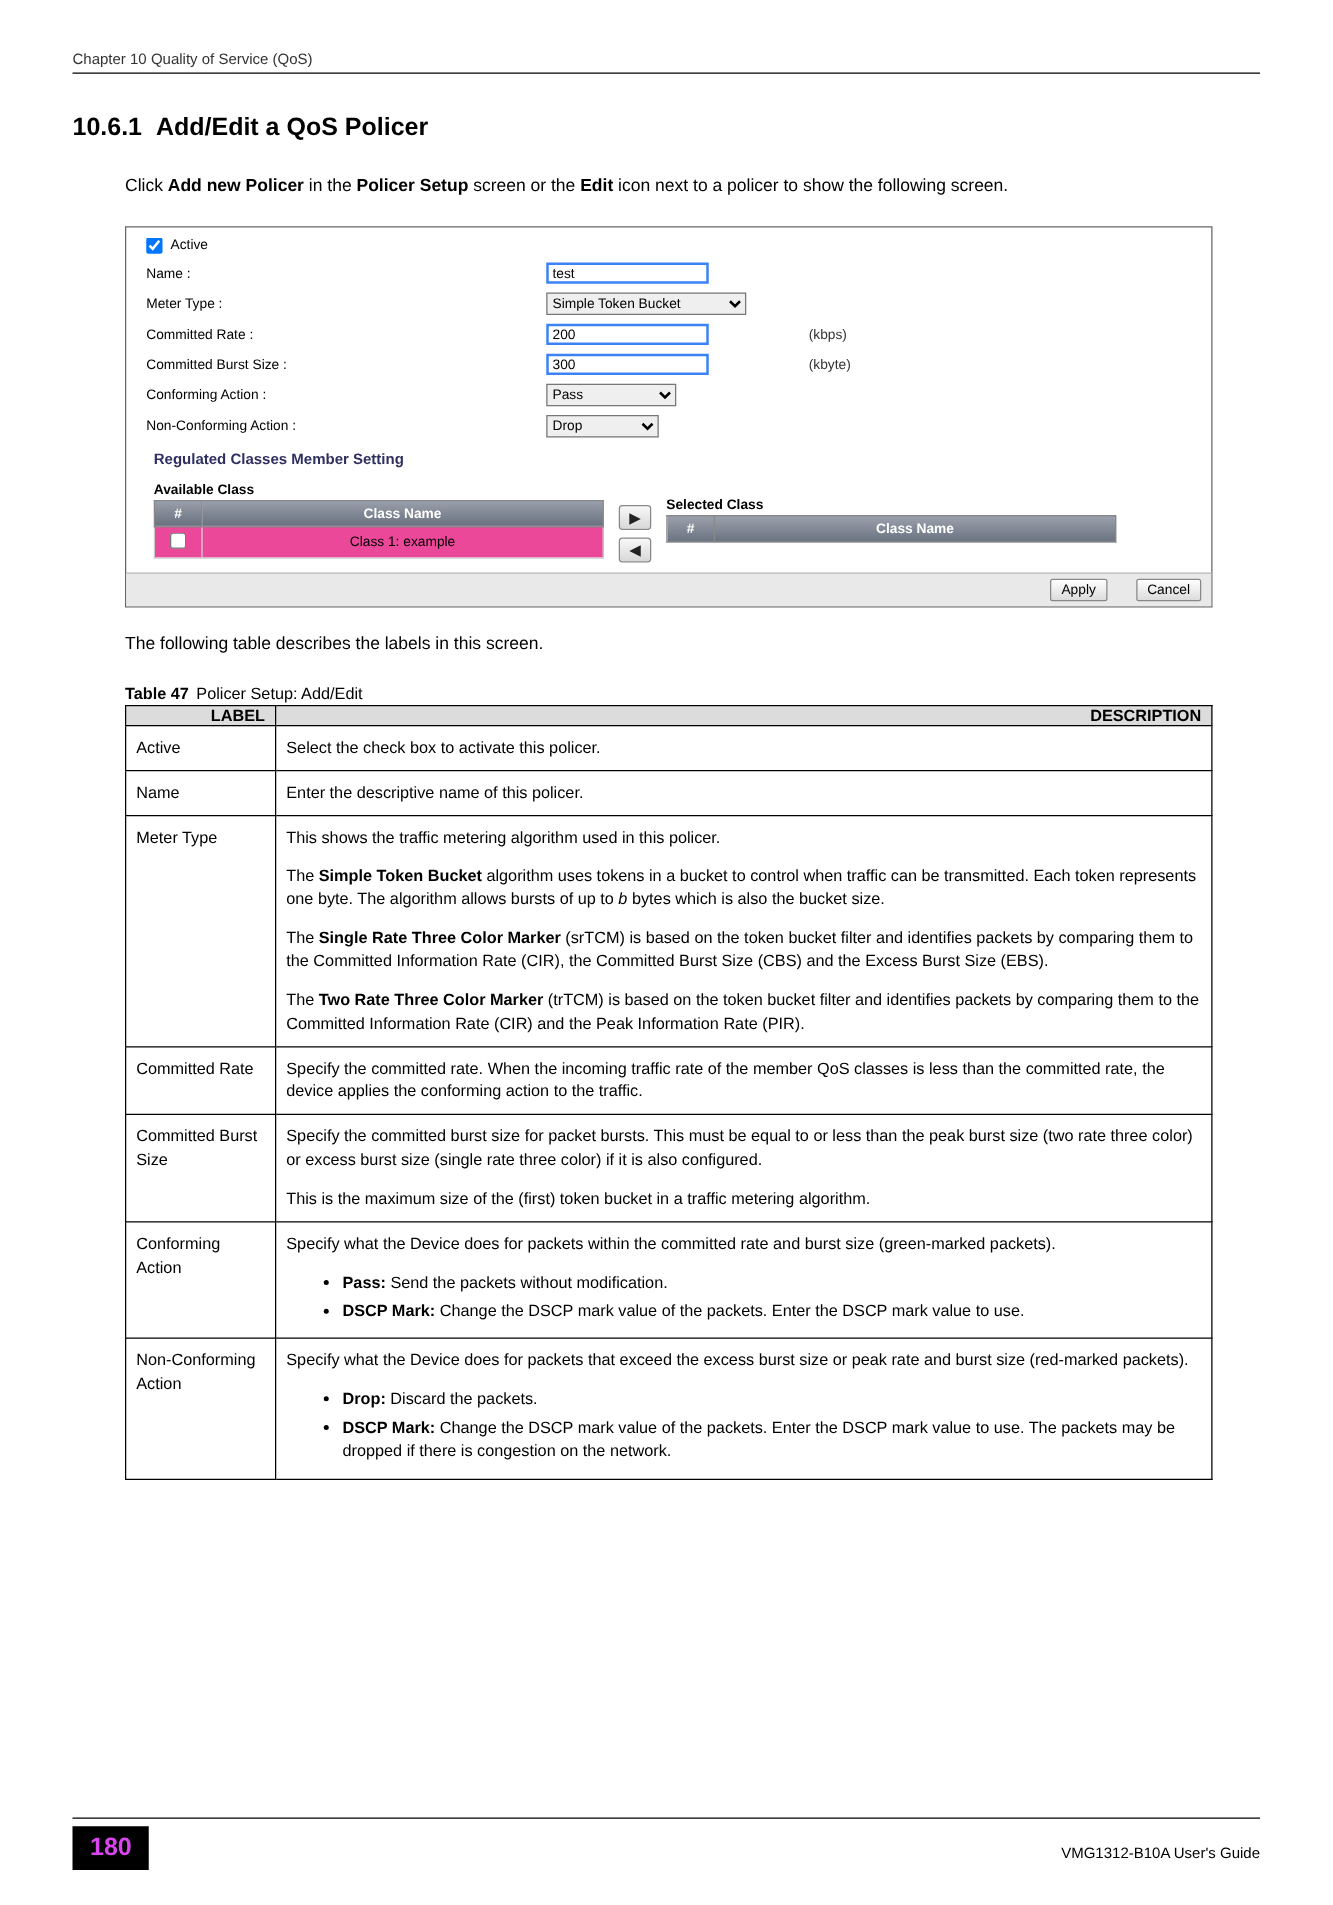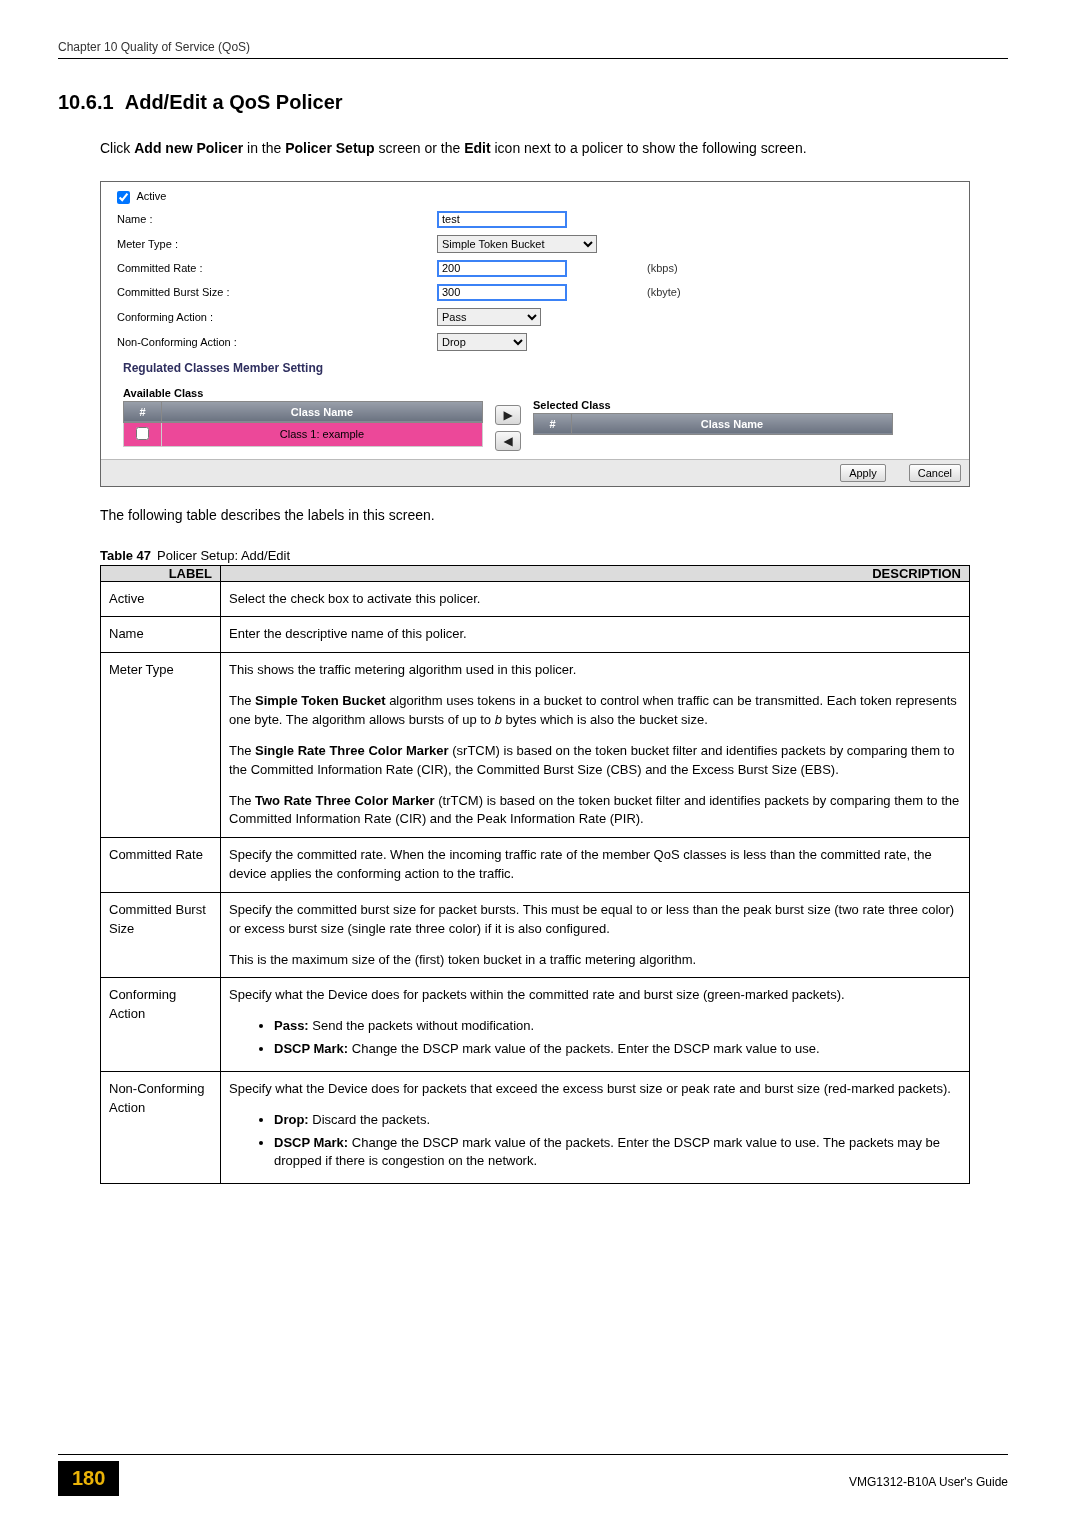--- a/index.html
+++ b/index.html
@@ -144,21 +144,21 @@
     position: absolute;
     bottom: 28px;
     left: 58px;
     right: 58px;
     border-top: 1px solid #000;
     padding-top: 6px;
   }
   .page-num-box {
     display: inline-block;
     background: #000;
-    color: #eab308;
+    color: #d946ef;
     font-weight: bold;
     font-size: 20px;
     padding: 6px 14px;
     vertical-align: middle;
   }
   .guide-name {
     float: right;
     font-size: 12px;
     margin-top: 14px;
   }

